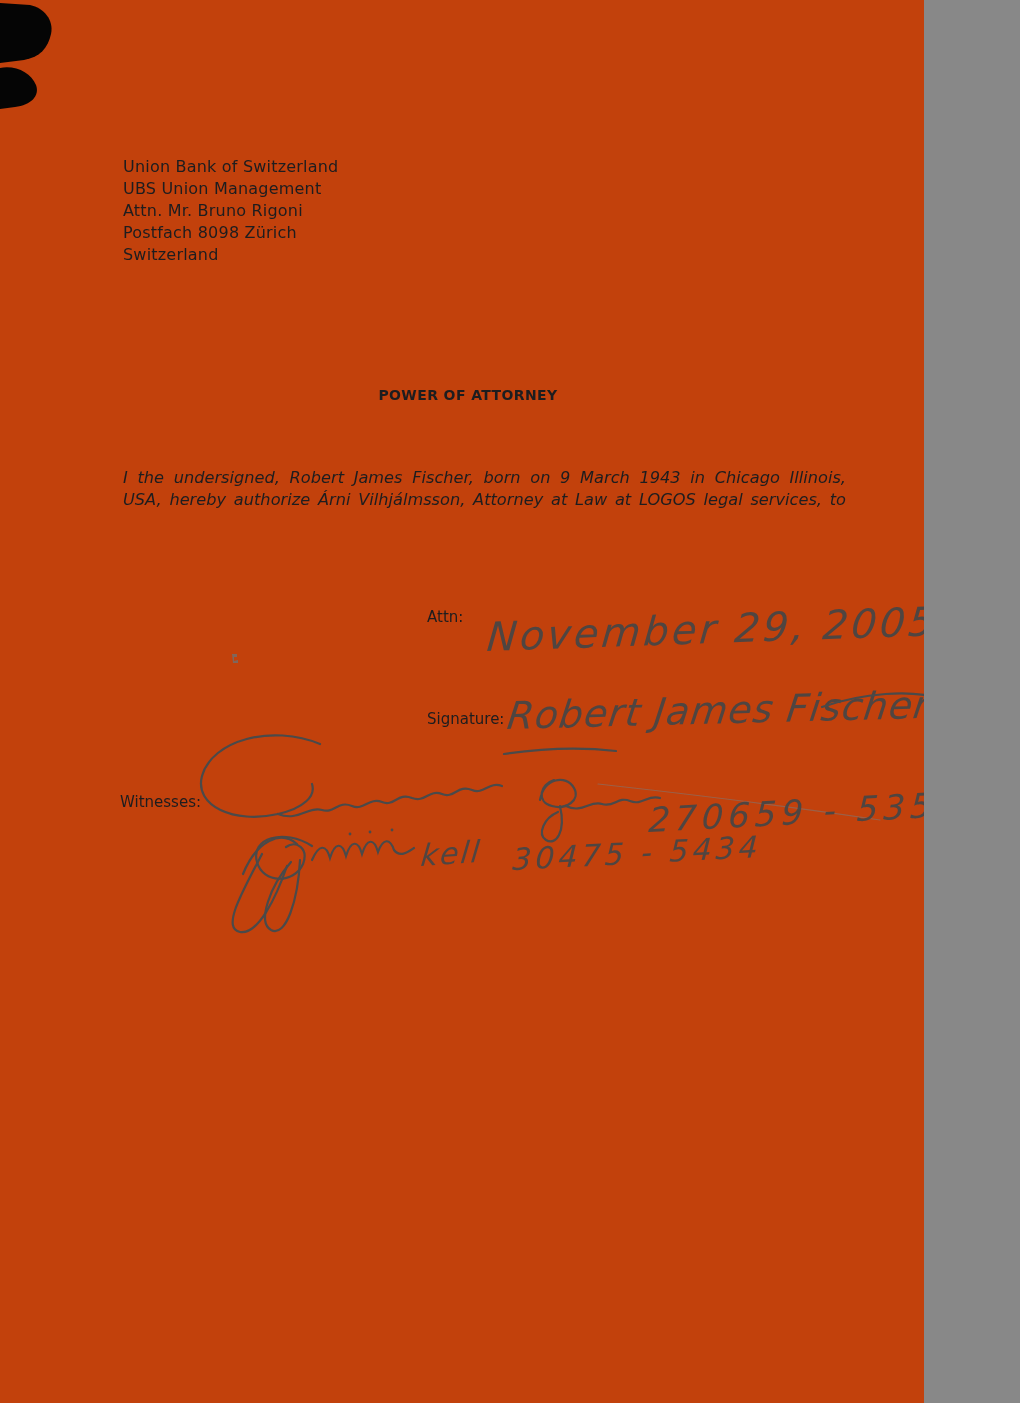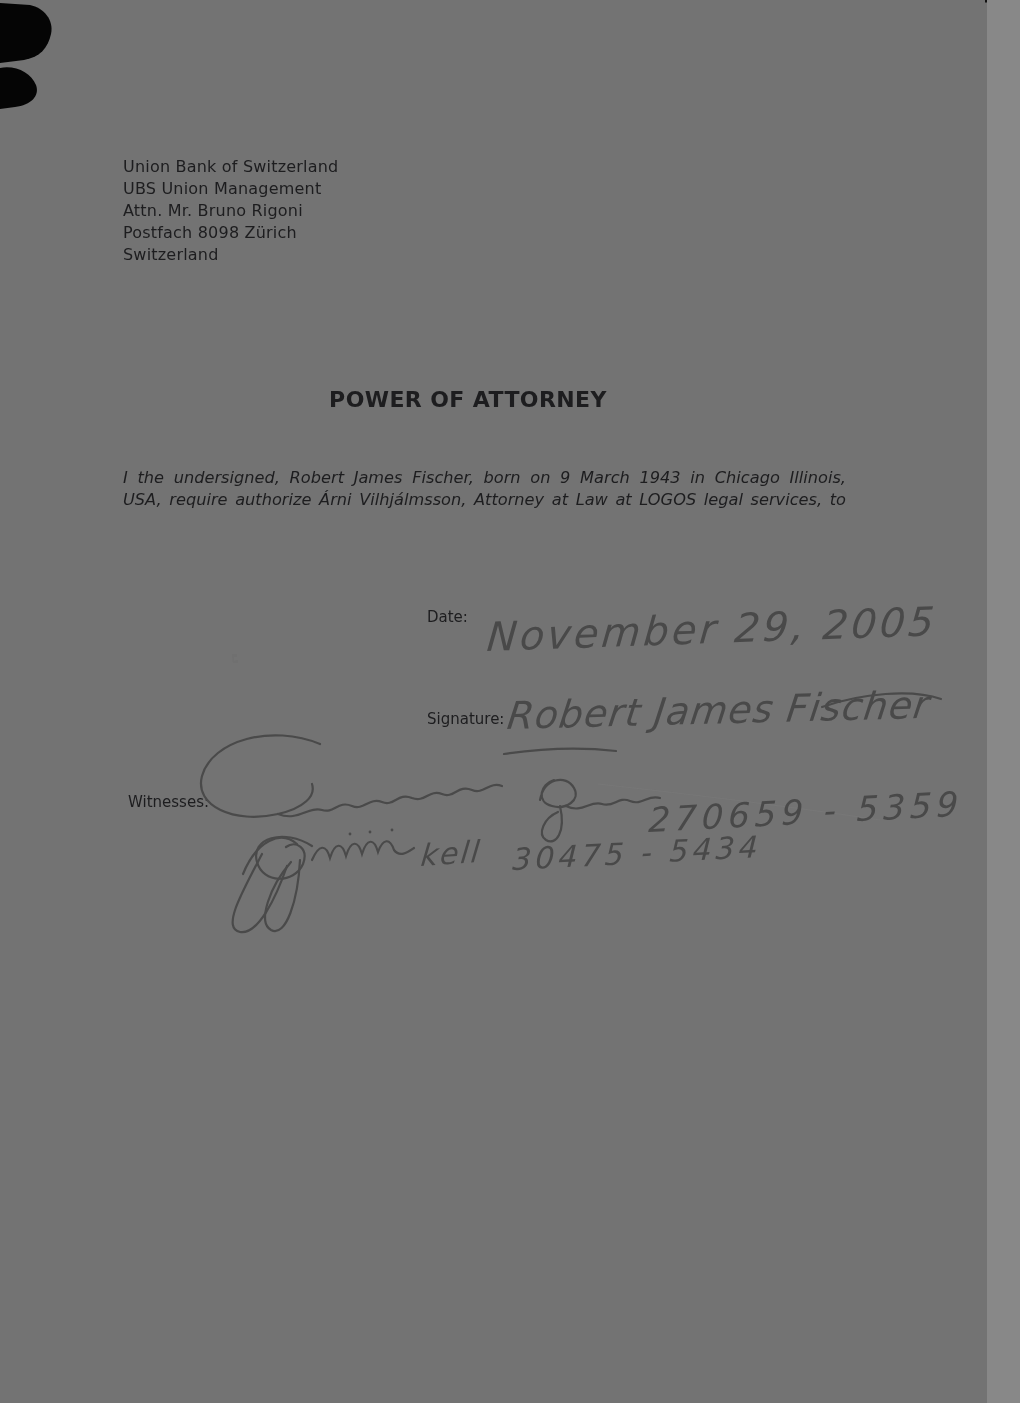--- a/index.html
+++ b/index.html
@@ -1,41 +1,42 @@
 <!DOCTYPE html>
 <html><head>
 <meta charset="utf-8">
 <style>
   html,body{margin:0;padding:0;background:#888;}
   .page{
     position:relative;
-    width:987px;height:1403px;
-    background:#737373;
+    width:912px;height:1403px;
+    background:#c2410c;
     overflow:hidden;
     font-family:"DejaVu Sans","Liberation Sans",sans-serif;
     color:#1d1d1f;
+    padding-left:12px;
   }
   .abs{position:absolute;}
   .address{left:123px;top:156px;font-size:16px;line-height:22px;letter-spacing:.2px;}
   .doc-title{
     left:123px;top:387px;width:690px;
-    text-align:center;font-weight:bold;font-size:22px;letter-spacing:.4px;
+    text-align:center;font-weight:bold;font-size:14px;letter-spacing:.4px;
   }
   .body-block{left:123px;top:467px;width:723px;font-size:16.2px;}
   .body-line{
     width:723px;height:21.6px;line-height:21.6px;
     text-align:justify;text-align-last:justify;
     white-space:normal;
     font-style:italic;
   }
   .body-line.last{text-align:left;text-align-last:left;}
   .label{font-size:15px;color:#1d1d1f;}
   .date-label{left:427px;top:608px;}
   .sig-label{left:427px;top:710px;}
-  .wit-label{left:128px;top:793px;}
+  .wit-label{left:120px;top:793px;}
   .hand-layer{left:0;top:0;width:1020px;height:1403px;pointer-events:none;}
   .hand-text{
     font-family:"DejaVu Sans","Liberation Sans",sans-serif;
     font-style:italic;
     fill:#464646;
     opacity:.92;
   }
   .ink{stroke:#4a4a4a;fill:none;stroke-linecap:round;stroke-width:2.2px;}
   .ink.faint{stroke:#7a7a7a;stroke-width:1.2px;opacity:.55;}
   .scan-mark{fill:#050505;}
@@ -61,24 +62,24 @@
     <div>UBS Union Management</div>
     <div>Attn. Mr. Bruno Rigoni</div>
     <div>Postfach 8098 Zürich</div>
     <div>Switzerland</div>
   </div>
 
   <div class="abs doc-title">POWER OF ATTORNEY</div>
 
   <div class="abs body-block">
     <div class="body-line">I the undersigned, Robert James Fischer, born on 9 March 1943 in Chicago Illinois,</div>
-    <div class="body-line">USA, require authorize Árni Vilhjálmsson, Attorney at Law at LOGOS legal services, to</div>
+    <div class="body-line">USA, hereby authorize Árni Vilhjálmsson, Attorney at Law at LOGOS legal services, to</div>
   </div>
 
-  <div class="abs label date-label">Date:</div>
+  <div class="abs label date-label">Attn:</div>
   <div class="abs label sig-label">Signature:</div>
   <div class="abs label wit-label">Witnesses:</div>
 
   <svg class="abs speck" viewBox="0 0 9 11">
     <path d="M1,1 L6,1 L6,4 L3,4 L3,8 L7,7 L7,10 L2,10 Z" fill="#6f6f6f" opacity="0.8"></path>
   </svg>
 
   <svg class="abs hand-layer" viewBox="0 0 1020 1403">
 
     <text class="hand-text" font-size="40" letter-spacing="3" transform="translate(486,651) rotate(-2) skewX(-7)">November 29, 2005</text>

